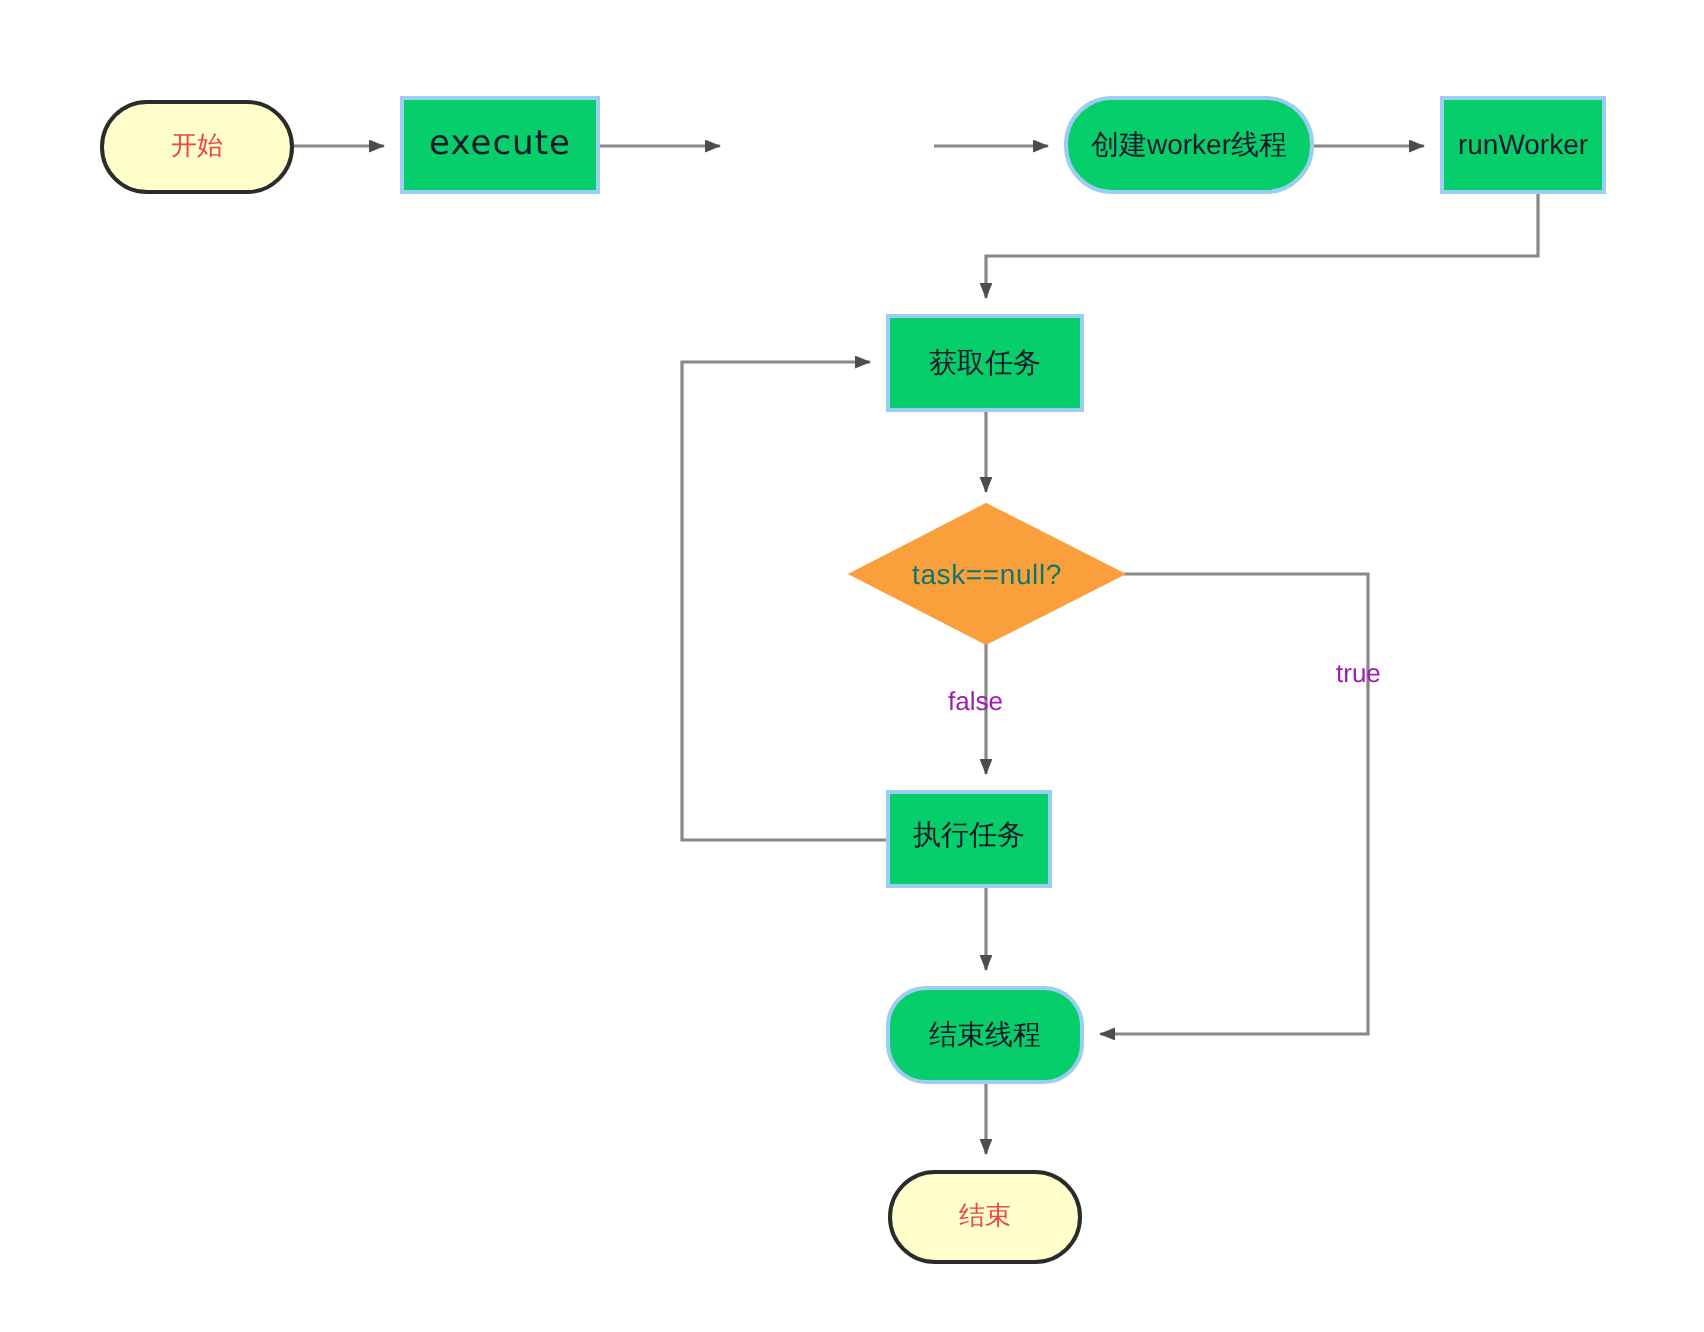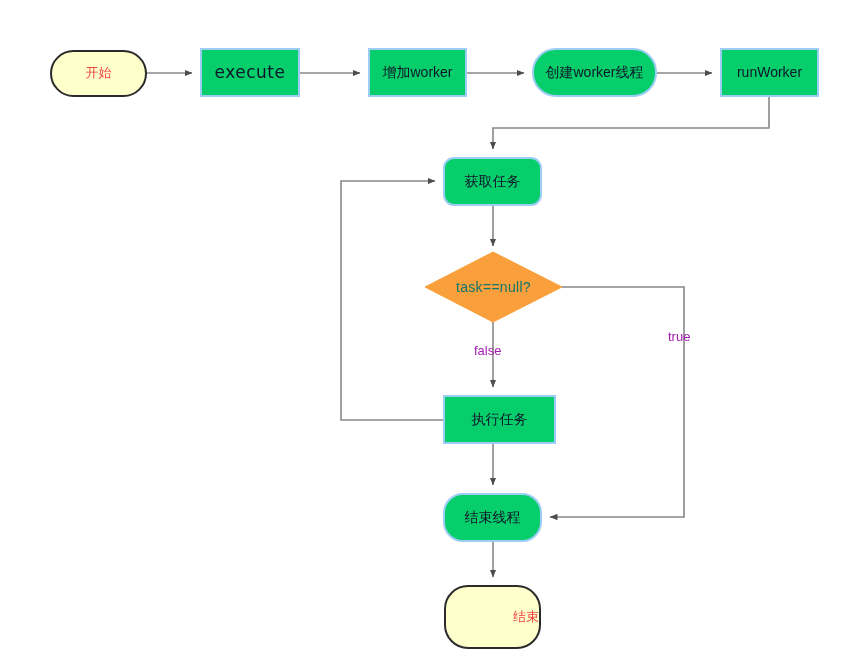--- a/index.html
+++ b/index.html
@@ -117,49 +117,46 @@
   </svg>
 
   <div class="node node-terminator" style="left:50px; top:50px; width:97px; height:47px;">
     <span>开始</span>
   </div>
 
   <div class="node node-process mono" style="left:200px; top:48px; width:100px; height:49px;">
     <span>execute</span>
   </div>
 
-  <div class="node node-process" style="left:368px; top:48px; width:99px; height:49px;">
-    <span>增加worker</span>
-  </div>
 
   <div class="node node-process" style="left:532px; top:48px; width:125px; height:49px;border-radius:24px;">
     <span>创建worker线程</span>
   </div>
 
-  <div class="node node-process" style="left:720px; top:48px; width:99px; height:49px;">
+  <div class="node node-process" style="left:720px; top:48px; width:83px; height:49px;">
     <span>runWorker</span>
   </div>
 
-  <div class="node node-process" style="left:443px; top:157px; width:99px; height:49px;border-radius:11px;">
+  <div class="node node-process" style="left:443px; top:157px; width:99px; height:49px;">
     <span>获取任务</span>
   </div>
 
   <div class="node node-decision" style="left:425px; top:252px; width:137px; height:70px;">
     <span class="decision-text">task==null?</span>
   </div>
 
-  <div class="node node-process" style="left:443px; top:395px; width:113px; height:49px;">
+  <div class="node node-process" style="left:443px; top:395px; width:83px; height:49px;font-family:Liberation Serif, serif;">
     <span>执行任务</span>
   </div>
 
   <div class="node node-process" style="left:443px; top:493px; width:99px; height:49px;border-radius:20px;">
     <span>结束线程</span>
   </div>
 
-  <div class="node node-terminator" style="left:444px; top:585px; width:97px; height:64px;justify-content:flex-end;">
+  <div class="node node-terminator" style="left:444px; top:585px; width:97px; height:47px;">
     <span>结束</span>
   </div>
 
   <div class="edge-label" style="left:474px; top:343px;">false</div>
 
   <div class="edge-label" style="left:668px; top:329px;">true</div>
 
 </div>
 
 </body></html>

